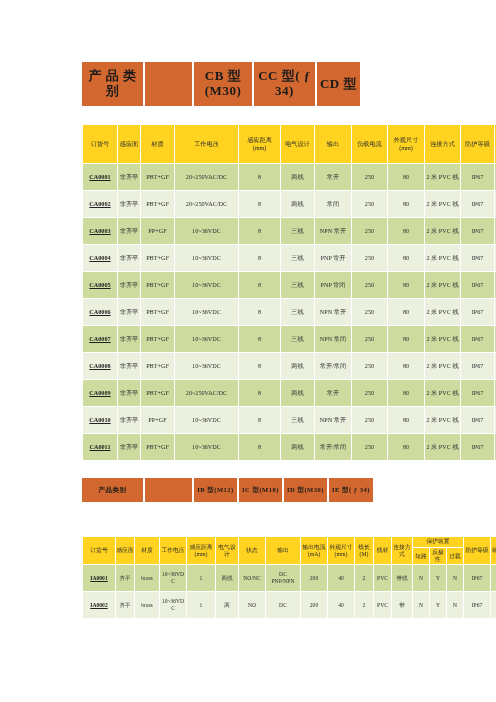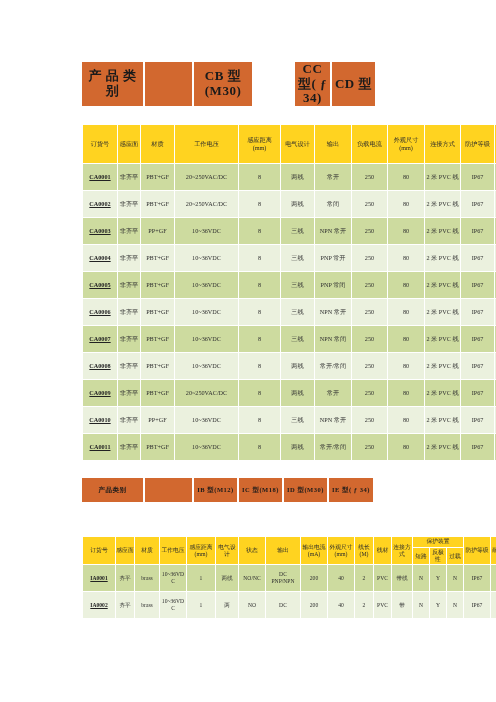--- a/index.html
+++ b/index.html
@@ -26,21 +26,21 @@
     border-right:2px solid #ffffff;
     overflow:hidden;
     line-height:1.15;
   }
   .cat-cell:last-child{border-right:none;}
 
   #cat-bar-1{left:82px;top:62px;height:44px;}
   #cat-bar-1 .cat-cell:nth-child(1){width:63px;}
   #cat-bar-1 .cat-cell:nth-child(2){width:49px;}
   #cat-bar-1 .cat-cell:nth-child(3){width:60px;}
-  #cat-bar-1 .cat-cell:nth-child(4){width:37px;margin-left:41px;}
+  #cat-bar-1 .cat-cell:nth-child(4){width:63px;}
   #cat-bar-1 .cat-cell:nth-child(5){width:43px;}
 
   #cat-bar-2{left:82px;top:478px;height:24px;}
   #cat-bar-2 .cat-cell{font-size:6.5px;}
   #cat-bar-2 .cat-cell:nth-child(1){width:63px;}
   #cat-bar-2 .cat-cell:nth-child(2){width:49px;}
   #cat-bar-2 .cat-cell:nth-child(3){width:45px;}
   #cat-bar-2 .cat-cell:nth-child(4){width:45px;}
   #cat-bar-2 .cat-cell:nth-child(5){width:45px;}
   #cat-bar-2 .cat-cell:nth-child(6){width:44px;}

